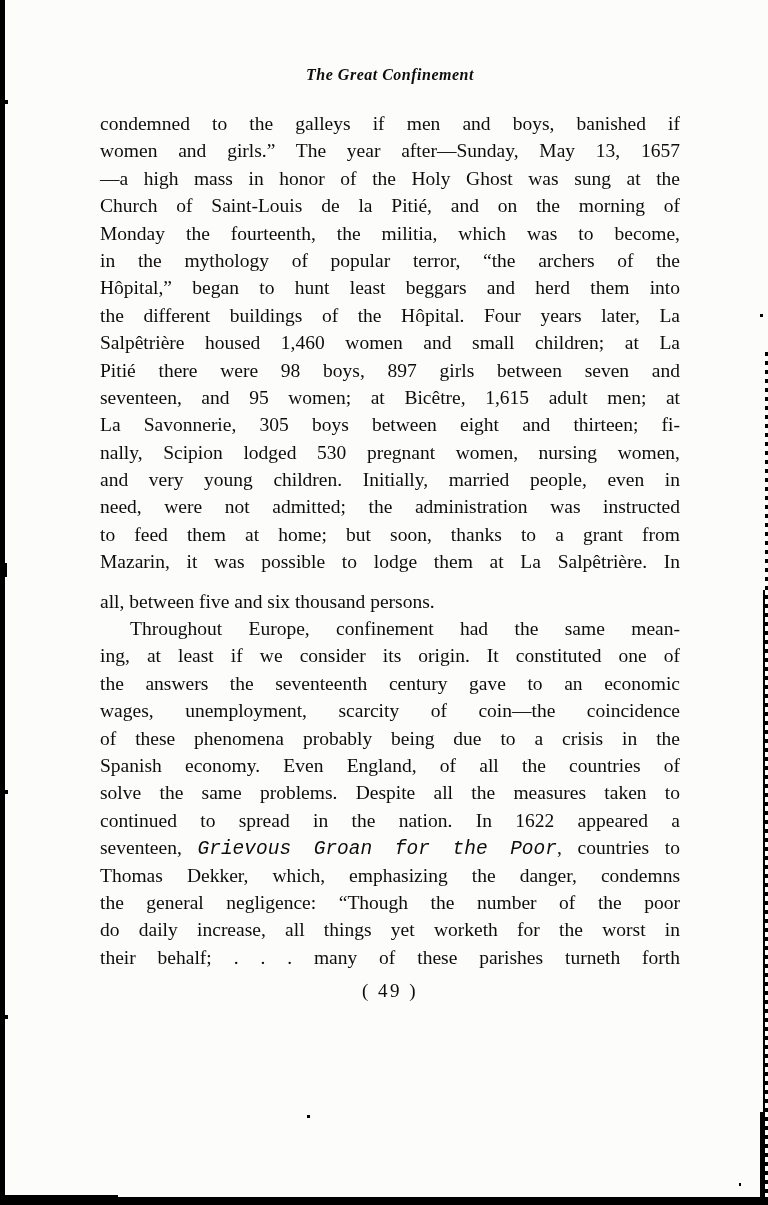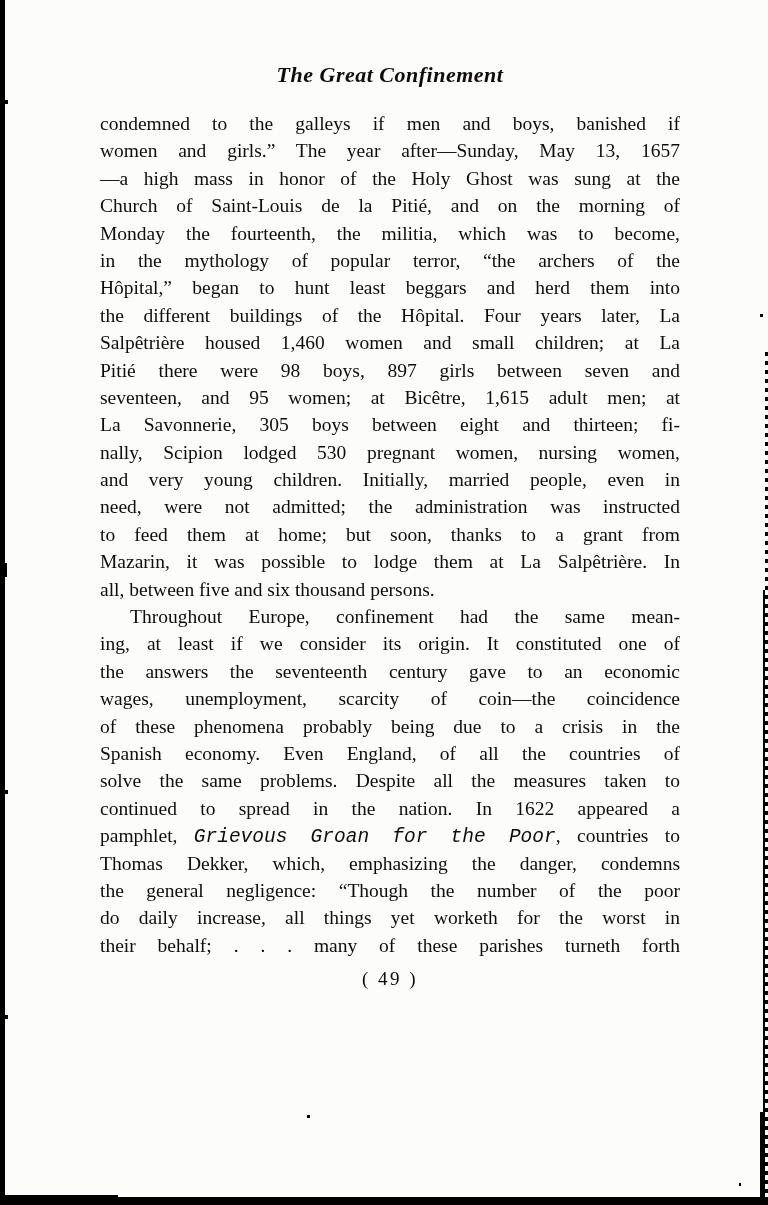--- a/index.html
+++ b/index.html
@@ -20,39 +20,40 @@
     width: 768px;
     height: 1205px;
   }
   .running-head {
     padding-top: 62px;
     width: 580px;
     margin-left: 100px;
     text-align: center;
     font-style: italic;
     font-weight: 700;
-    font-size: 22px;
+    font-size: 16px;
     line-height: 26px;
     letter-spacing: 0.5px;
   }
   .body-text {
     width: 580px;
     margin-left: 100px;
     margin-top: 22px;
     font-size: 19.5px;
   }
   .line {
     height: 27.4px;
     line-height: 27.4px;
     text-align: justify;
     text-align-last: justify;
     white-space: nowrap;
   }
   .line.no-just {
     text-align-last: left;
+    margin-top: 12px;
   }
   .line.indent {
     padding-left: 30px;
   }
   .italic {
     font-style: italic;
     font-family: Liberation Mono, monospace;
   }
   .folio {
     width: 580px;
@@ -145,21 +146,21 @@
       <div class="line"><span>Mazarin, it was possible to lodge them at La Salpêtrière. In</span></div>
       <div class="line no-just"><span>all, between five and six thousand persons.</span></div>
       <div class="line indent"><span>Throughout Europe, confinement had the same mean-</span></div>
       <div class="line"><span>ing, at least if we consider its origin. It constituted one of</span></div>
       <div class="line"><span>the answers the seventeenth century gave to an economic</span></div>
       <div class="line"><span>wages, unemployment, scarcity of coin—the coincidence</span></div>
       <div class="line"><span>of these phenomena probably being due to a crisis in the</span></div>
       <div class="line"><span>Spanish economy. Even England, of all the countries of</span></div>
       <div class="line"><span>solve the same problems. Despite all the measures taken to</span></div>
       <div class="line"><span>continued to spread in the nation. In 1622 appeared a</span></div>
-      <div class="line"><span>pamphlet, </span><span class="italic">Grievous Groan for the Poor</span><span>, countries to</span></div>
+      <div class="line"><span>seventeen, </span><span class="italic">Grievous Groan for the Poor</span><span>, countries to</span></div>
       <div class="line"><span>Thomas Dekker, which, emphasizing the danger, condemns</span></div>
       <div class="line"><span>the general negligence: “Though the number of the poor</span></div>
       <div class="line"><span>do daily increase, all things yet worketh for the worst in</span></div>
       <div class="line"><span>their behalf; . . . many of these parishes turneth forth</span></div>
     </div>
 
   <div class="folio">( 49 )</div>
 
   <div class="edge-left"></div>
   <div class="tick t1"></div>

